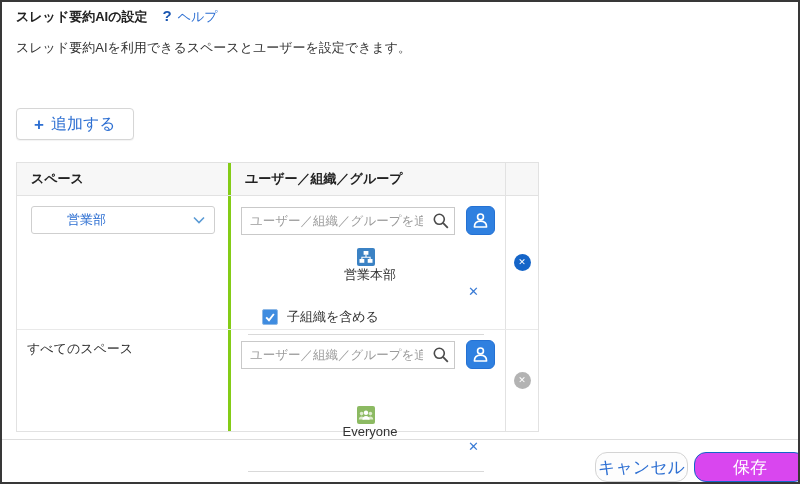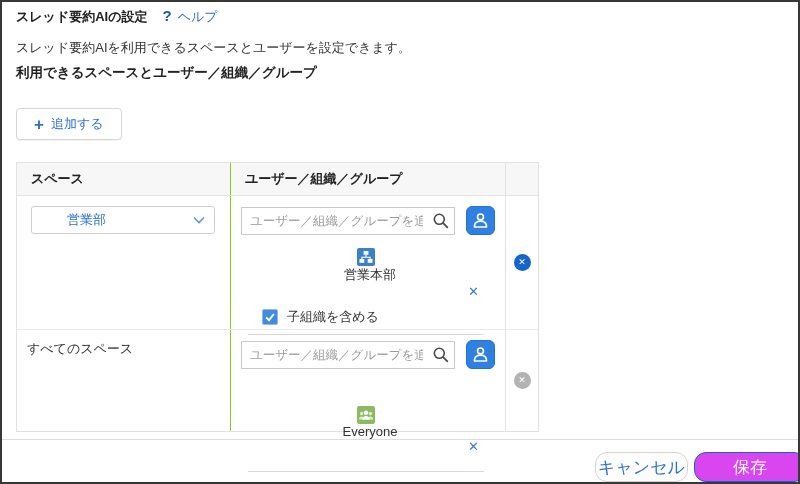--- a/index.html
+++ b/index.html
@@ -17,26 +17,26 @@
   .description { position:absolute; left:14px; top:37px; font-size:13px; color:#333; }
   .section-heading { position:absolute; left:14px; top:62px; font-size:13.5px; font-weight:bold; color:#222; }
   
   .add-button {
     position:absolute; left:14px; top:106px; height:32px; padding:0 17px;
     display:flex; align-items:center; gap:7px; background:#fff;
     border:1px solid #d6d6d6; border-radius:4px; cursor:pointer;
     box-shadow:0 1px 1px rgba(0,0,0,.05); font-family:inherit;
   }
   .add-plus { color:#2d6fd2; font-size:17px; font-weight:bold; line-height:1; }
-  .add-label { color:#2d6fd2; font-size:13px; }
+  .add-label { color:#2d6fd2; font-size:16px; }
   
   .table { position:absolute; left:14px; top:160px; width:523px; border:1px solid #e2e2e2; background:#fff; font-size:13px; }
   .t-head { display:flex; height:33px; background:#f7f7f7; border-bottom:1px solid #e2e2e2; }
   .th { display:flex; align-items:center; padding-left:14px; font-weight:bold; color:#222; }
-  .col1 { width:214px; border-right:1px solid #84cc16; }
+  .col1 { width:214px; border-right:3px solid #84cc16; }
   .col2 { width:275px; border-right:1px solid #e2e2e2; }
   .col3 { flex:1; }
   .t-row { display:flex; }
   .row1 { height:134px; border-bottom:1px solid #e9e9e9; }
   .row2 { height:101px; }
   
   .space-select {
     margin:10px 0 0 14px; width:184px; height:28px; border:1px solid #cfcfcf;
     border-radius:3px; background:#fff; display:flex; align-items:center; cursor:pointer;
   }
@@ -84,21 +84,20 @@
 <body>
 
 <div class="screen">
 
   <div class="title-row">
     <span class="page-title">スレッド要約AIの設定</span>
     <span class="help-q">?</span>
     <a class="help-link">ヘルプ</a>
   </div>
   <div class="description">スレッド要約AIを利用できるスペースとユーザーを設定できます。</div>
-  <div class="section-heading">利用できるスペースとユーザー／組織／グループ</div>
 
   <button class="add-button">
     <span class="add-plus">+</span>
     <span class="add-label">追加する</span>
   </button>
 
   <div class="table">
     <div class="t-head">
       <div class="th col1">スペース</div>
       <div class="th col2">ユーザー／組織／グループ</div>

